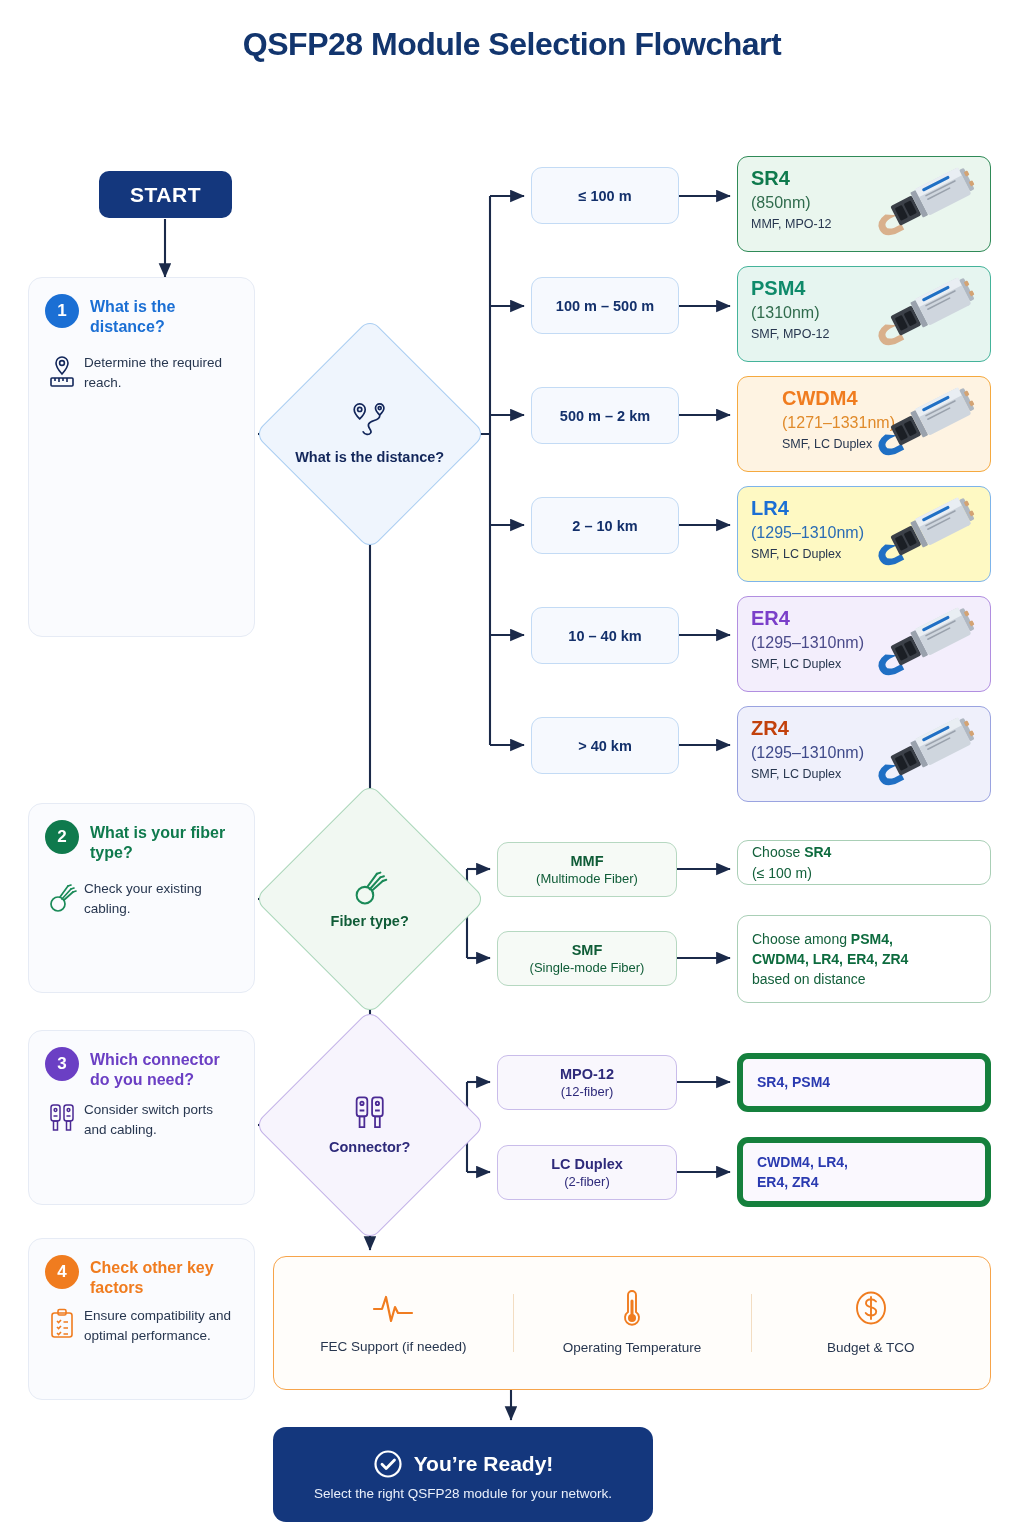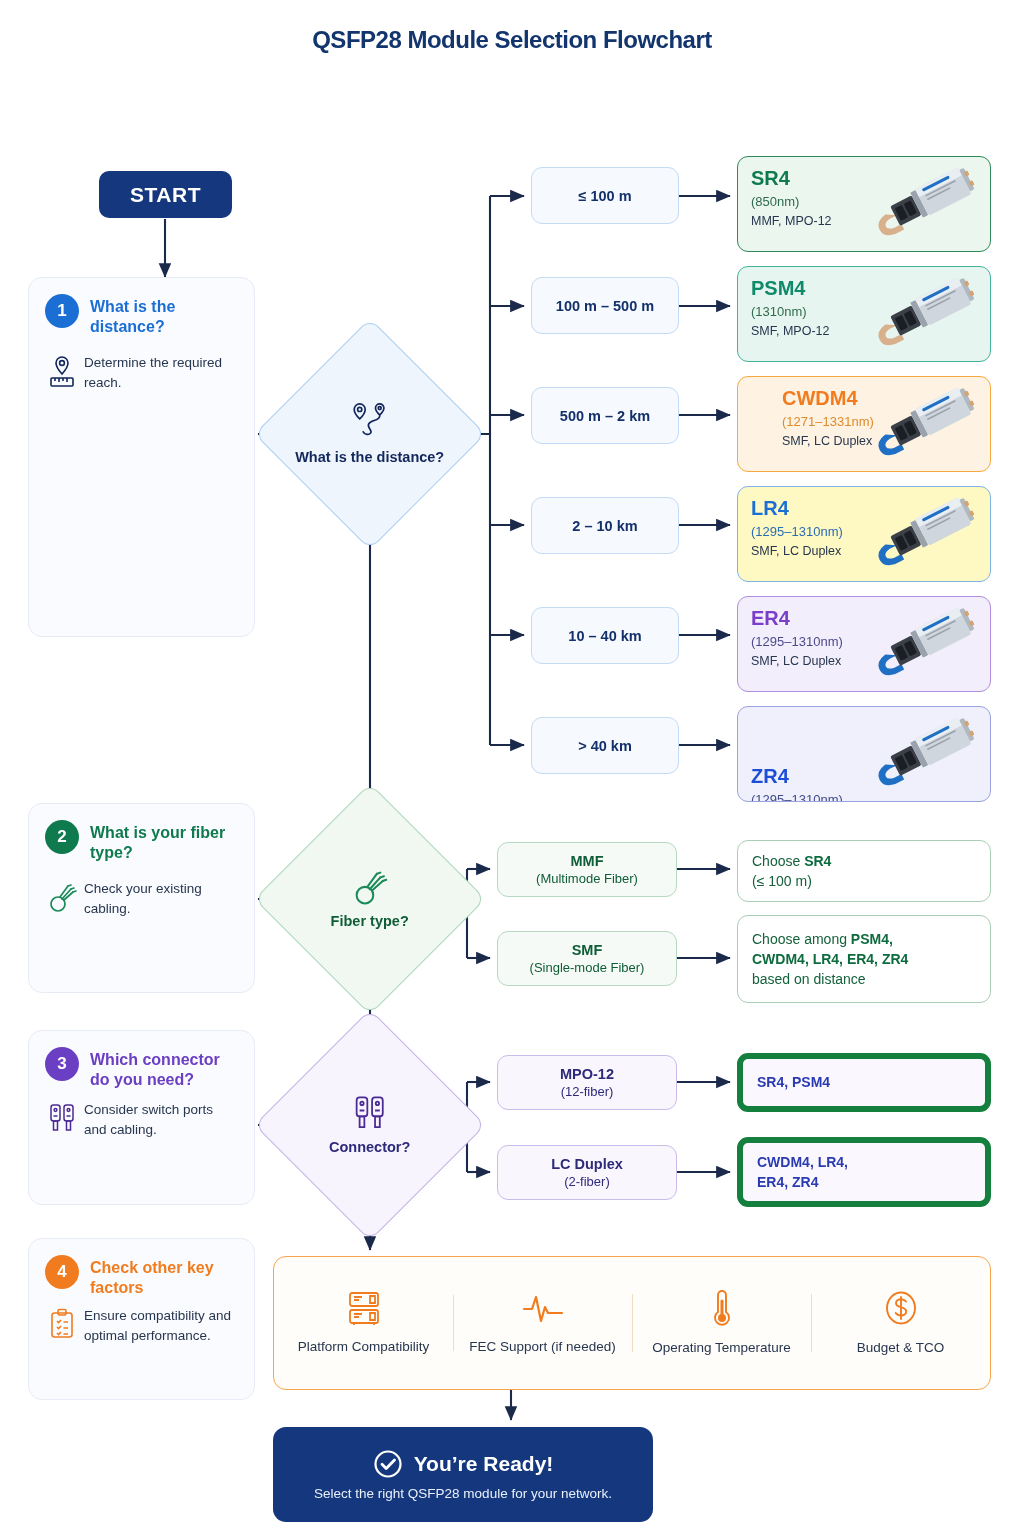--- a/index.html
+++ b/index.html
@@ -10,21 +10,21 @@
     color: #12265a;
     position: relative;
     overflow: hidden;
   }
   .canvas { position: relative; width: 1024px; height: 1536px; }
 
   
   .title {
     position: absolute; left: 0; top: 26px; width: 1024px;
     text-align: center;
-    font-size: 24px; font-weight: bold; letter-spacing: -0.5px;
+    font-size: 32px; font-weight: bold; letter-spacing: -0.5px;
     color: #12356e;
   }
   .subtitle {
     position: absolute; left: 0; top: 90px; width: 1024px;
     text-align: center; font-size: 19px; color: #1f3c63;
   }
 
   
   .lines { position: absolute; left: 0; top: 0; width: 1024px; height: 1536px; pointer-events: none; }
 
@@ -91,21 +91,21 @@
     background: #f9f7fd; border: 1px solid #c9bcea;
     color: #2e2a7a;
   }
 
   
   .mod {
     position: absolute; left: 737px; width: 254px; height: 96px;
     border-radius: 11px; padding: 11px 13px; overflow: hidden;
   }
   .mod-name { font-size: 20px; font-weight: bold; line-height: 1; }
-  .mod-wl { font-size: 13px; margin-top: 6px; }
+  .mod-wl { font-size: 16px; margin-top: 6px; }
   .mod-fiber { font-size: 12.5px; margin-top: 5px; color: #27364f; }
 
   
   .xcvr { position: absolute; right: 6px; top: 50%; transform: translateY(-50%); }
 
   
   .outcome {
     position: absolute; left: 737px; width: 254px;
     border-radius: 11px; padding: 11px 14px;
     display: flex; align-items: center;
@@ -455,21 +455,21 @@
             <rect x="62" y="24" width="30" height="3" rx="1.2" fill="#1f6fc4"></rect>
             <rect x="62" y="31" width="34" height="1.6" rx="0.8" fill="#9aa2ad"></rect>
             <rect x="62" y="35" width="26" height="1.6" rx="0.8" fill="#9aa2ad"></rect>
             <rect x="104" y="24" width="5" height="24" rx="1.5" fill="#b0b8c2"></rect>
             <rect x="107" y="28" width="4" height="5" rx="1" fill="#d4a373"></rect>
             <rect x="107" y="39" width="4" height="5" rx="1" fill="#d4a373"></rect>
           </g>
         </svg></div>
   </div>
   <div class="mod" id="mod5" style="top: 706px; background: rgb(239, 240, 251); border: 1.4px solid rgb(154, 163, 224);">
-    <div class="mod-name" style="color: #1d4ed8; margin-top: 48px;">ZR4</div>
+    <div class="mod-name" style="color: #c2410c;">ZR4</div>
     <div class="mod-wl" style="color: rgb(63, 74, 138);">(1295–1310nm)</div>
     <div class="mod-fiber">SMF, LC Duplex</div>
     <div class="xcvr"><svg width="118" height="74" viewBox="0 0 118 74">
           <g transform="rotate(-27 59 37)">
             <path d="M18 30 q-12 2 -12 11 q0 9 12 11 l10 0 l0 -6 l-8 0 q-7 -1 -7 -5 q0 -4 7 -5 l8 0 z" fill="#1f6fc4"></path>
             <rect x="26" y="25" width="24" height="22" rx="2" fill="#3b4048"></rect>
             <rect x="29" y="29" width="8" height="14" rx="1.5" fill="#1b1f25"></rect>
             <rect x="39" y="29" width="8" height="14" rx="1.5" fill="#1b1f25"></rect>
             <rect x="50" y="22" width="6" height="28" rx="1" fill="#9aa2ad"></rect>
             <rect x="56" y="21" width="48" height="30" rx="2.5" fill="#cfd6de"></rect>
@@ -486,21 +486,21 @@
 
   <div class="opt fiber-opt" style="top:842px">
     <span class="opt-main">MMF</span>
     <span class="opt-sub">(Multimode Fiber)</span>
   </div>
   <div class="opt fiber-opt" style="top:931px">
     <span class="opt-main">SMF</span>
     <span class="opt-sub">(Single-mode Fiber)</span>
   </div>
 
-  <div class="outcome outcome-green" style="top:840px;height:62px">
+  <div class="outcome outcome-green" style="top:840px;height:45px">
     <div class="outcome-text">Choose <b>SR4</b><br>(≤ 100 m)</div>
   </div>
   <div class="outcome outcome-green" style="top:915px;height:88px">
     <div class="outcome-text">Choose among <b>PSM4,</b><br><b>CWDM4, LR4, ER4, ZR4</b><br>based on distance</div>
   </div>
 
   <div class="opt conn-opt" style="top:1055px">
     <span class="opt-main">MPO-12</span>
     <span class="opt-sub">(12-fiber)</span>
   </div>
@@ -510,31 +510,20 @@
   </div>
 
   <div class="outcome outcome-purple" style="top:1053px;height:59px">
     <div class="outcome-text">SR4, PSM4</div>
   </div>
   <div class="outcome outcome-purple" style="top:1137px;height:70px">
     <div class="outcome-text">CWDM4, LR4,<br>ER4, ZR4</div>
   </div>
 
   <div class="factors">
-    <div class="factor">
-      <svg width="40" height="38" viewBox="0 0 40 38" fill="none" stroke="#f07c1f" stroke-width="1.8">
-        <rect x="6" y="4" width="28" height="13" rx="2"></rect>
-        <rect x="6" y="21" width="28" height="13" rx="2"></rect>
-        <path d="M10 8h8M10 11h5M10 25h8M10 28h5"></path>
-        <path d="M26 7h5v7h-5z"></path>
-          <path d="M26 24h5v7h-5z"></path>
-        <path d="M10 34v2M30 34v2"></path>
-      </svg>
-      <div class="factor-label">Platform Compatibility</div>
-    </div>
     <div class="factor">
       <svg width="44" height="38" viewBox="0 0 44 38" fill="none" stroke="#f07c1f" stroke-width="2.2" stroke-linecap="round" stroke-linejoin="round">
         <path d="M3 20 h8 l4 -12 l5 24 l4 -14 l3 6 h14"></path>
       </svg>
       <div class="factor-label">FEC Support (if needed)</div>
     </div>
     <div class="factor">
       <svg width="28" height="40" viewBox="0 0 28 40" fill="none" stroke="#f07c1f" stroke-width="1.9">
         <path d="M14 3a4 4 0 0 0-4 4v17a7 7 0 1 0 8 0V7a4 4 0 0 0-4-4z"></path>
         <circle cx="14" cy="30" r="4" fill="#f07c1f" stroke="none"></circle>

